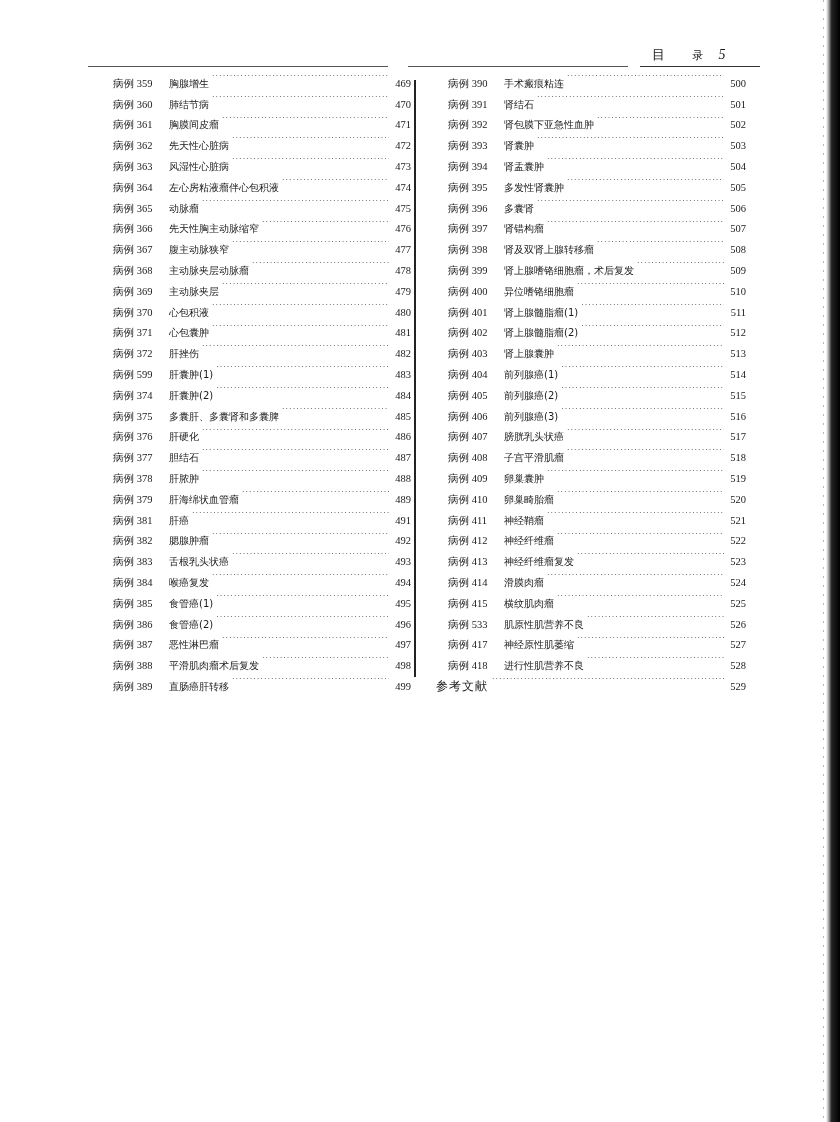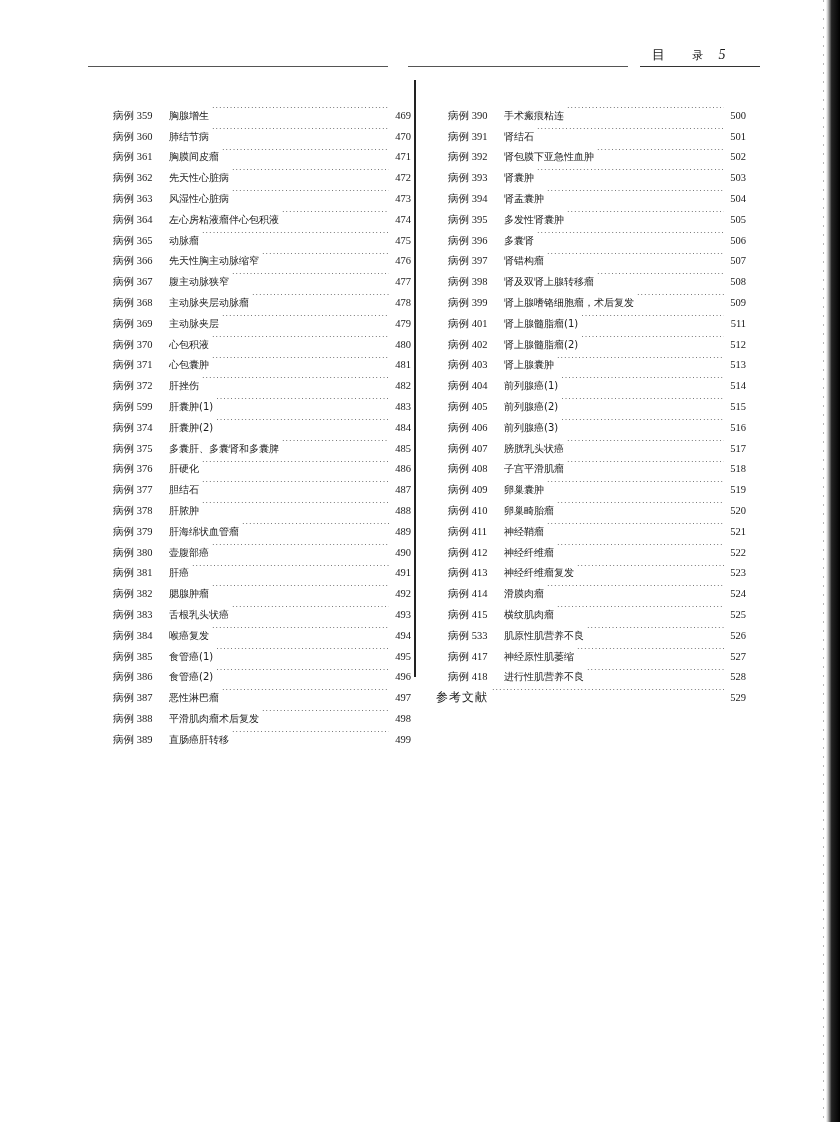--- a/index.html
+++ b/index.html
@@ -15,21 +15,21 @@
       position: absolute; left: 640px; top: 66px; width: 120px; height: 1px; background: #333;
     }
     .running-head {
       position: absolute; left: 652px; top: 46px; font-size: 13px; letter-spacing: 1px;
       font-family: Liberation Serif, serif;
     }
     .running-head .sec { margin-right: 22px; }
     .running-head .lu { font-size: 11px; margin-right: 10px; }
     .running-head .pg { font-style: italic; font-size: 14px; }
     .col {
-      position: absolute; top: 98px;
+      position: absolute; top: 66px;
     }
     .col-left { left: 113px; width: 298px; }
     .col-right { left: 448px; width: 298px; }
     .col-divider {
       position: absolute; left: 414px; top: 80px; width: 1.5px; height: 597px; background: #222;
     }
     .entry {
       display: flex; align-items: baseline; height: 20.8px; font-size: 10.5px; line-height: 20.8px;
       white-space: nowrap;
     }
@@ -189,26 +189,20 @@
       <span class="leader"></span>
       <span class="page">488</span>
     </div>
     <div class="entry">
       <span class="case">病例 379</span>
       <span class="title">肝海绵状血管瘤</span>
       <span class="leader"></span>
       <span class="page">489</span>
     </div>
     <div class="entry">
-      <span class="case">病例 380</span>
-      <span class="title">壶腹部癌</span>
-      <span class="leader"></span>
-      <span class="page">490</span>
-    </div>
-    <div class="entry">
       <span class="case">病例 381</span>
       <span class="title">肝癌</span>
       <span class="leader"></span>
       <span class="page">491</span>
     </div>
     <div class="entry">
       <span class="case">病例 382</span>
       <span class="title">腮腺肿瘤</span>
       <span class="leader"></span>
       <span class="page">492</span>
@@ -310,20 +304,26 @@
       <span class="case">病例 398</span>
       <span class="title">肾及双肾上腺转移瘤</span>
       <span class="leader"></span>
       <span class="page">508</span>
     </div>
     <div class="entry">
       <span class="case">病例 399</span>
       <span class="title">肾上腺嗜铬细胞瘤，术后复发</span>
       <span class="leader"></span>
       <span class="page">509</span>
+    </div>
+    <div class="entry">
+      <span class="case">病例 400</span>
+      <span class="title">异位嗜铬细胞瘤</span>
+      <span class="leader"></span>
+      <span class="page">510</span>
     </div>
     <div class="entry">
       <span class="case">病例 401</span>
       <span class="title">肾上腺髓脂瘤(1)</span>
       <span class="leader"></span>
       <span class="page">511</span>
     </div>
     <div class="entry">
       <span class="case">病例 402</span>
       <span class="title">肾上腺髓脂瘤(2)</span>

